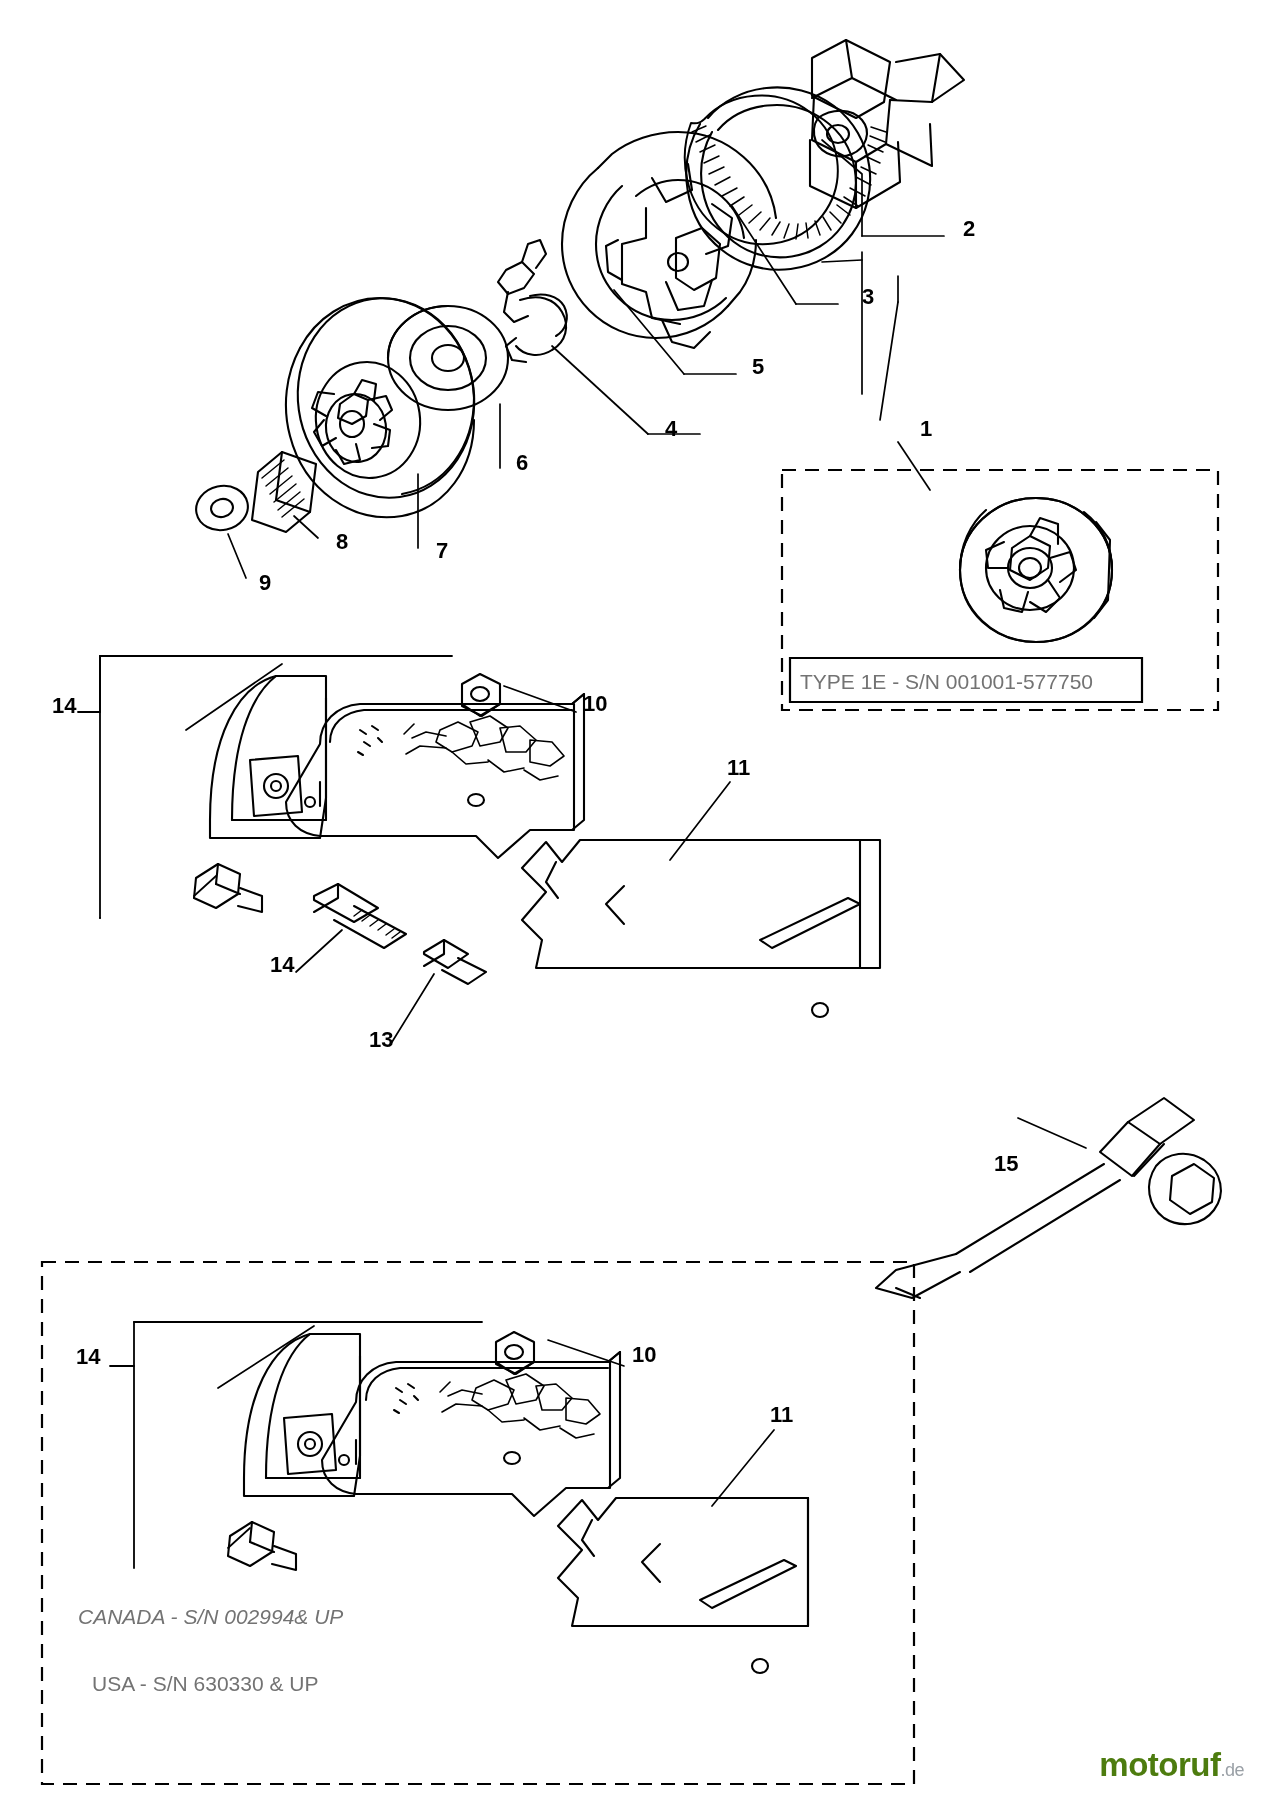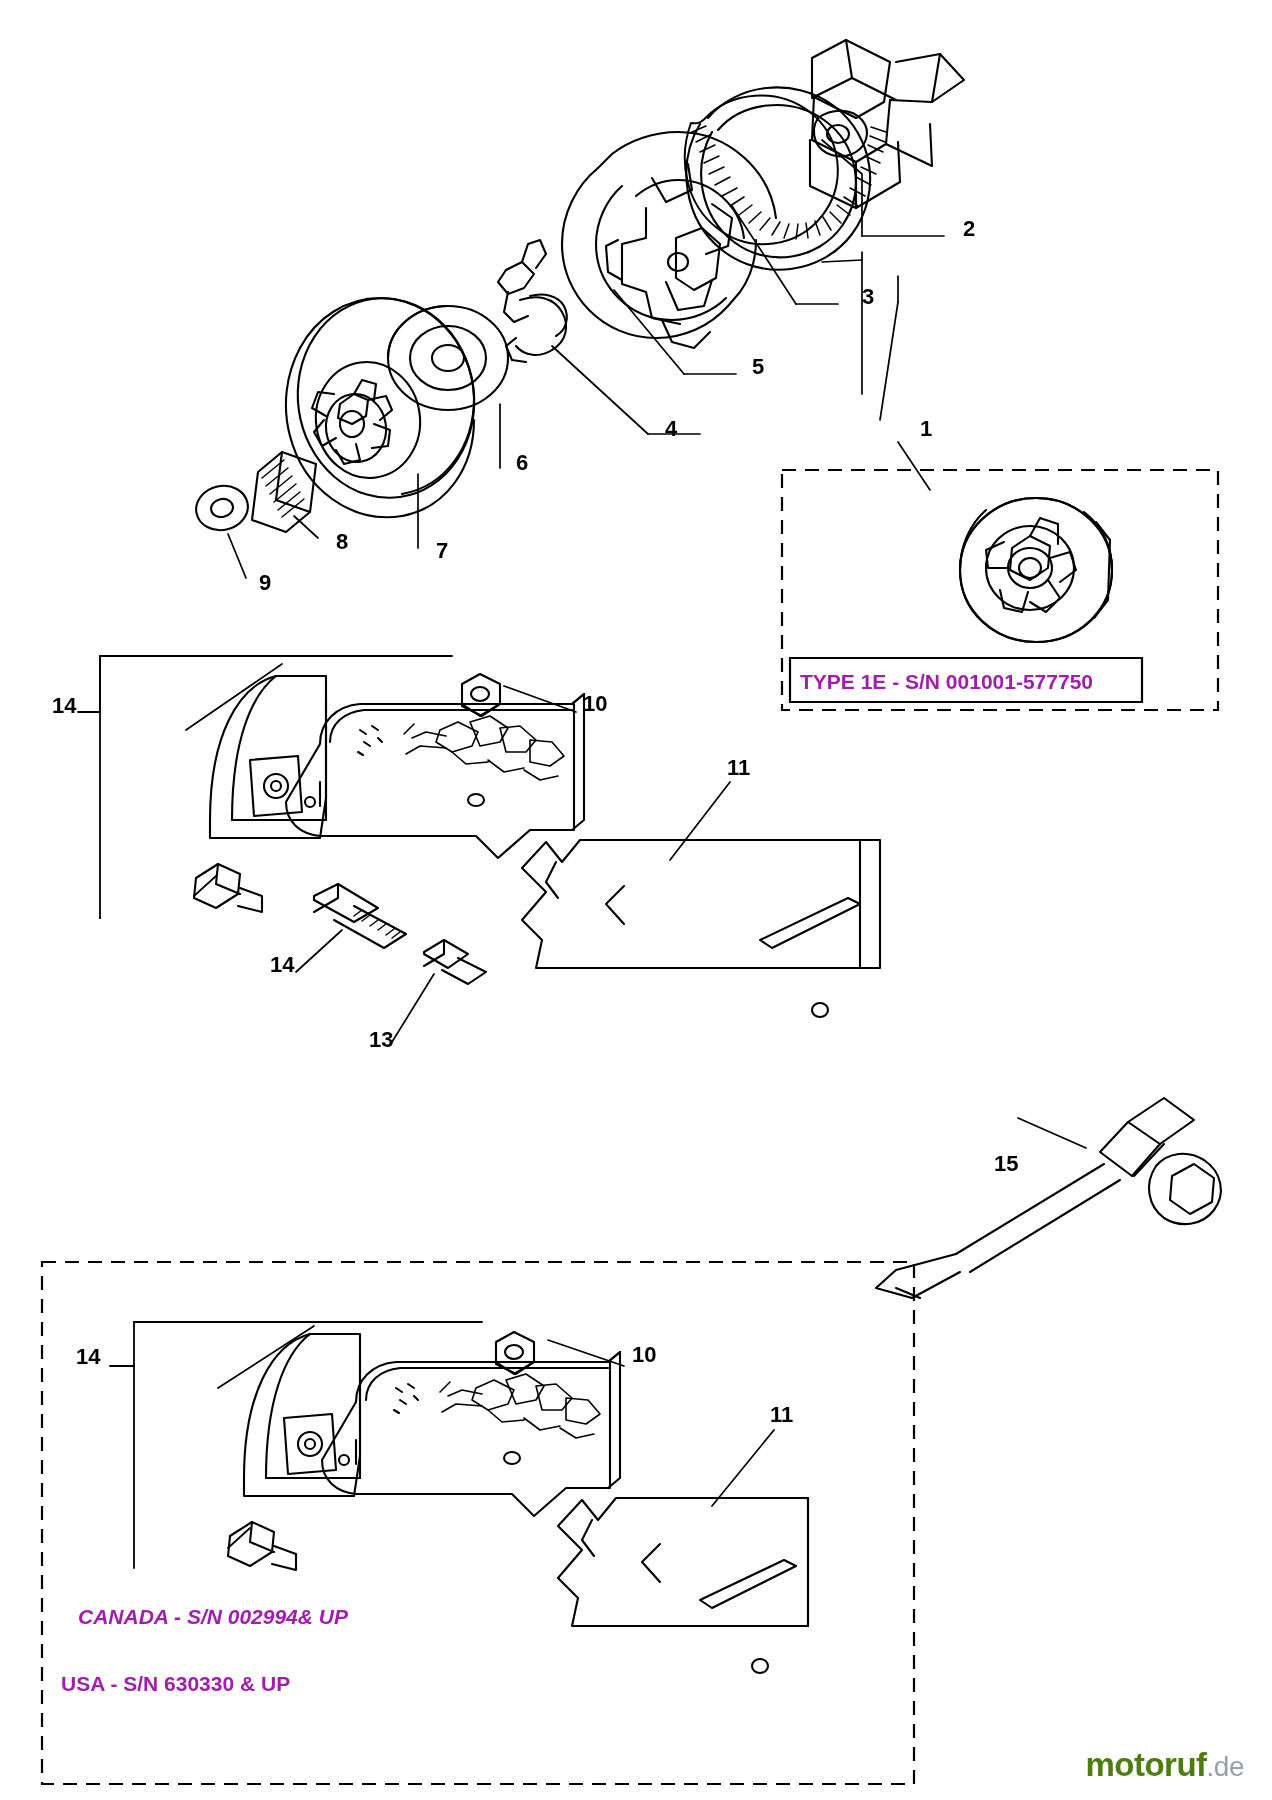--- a/index.html
+++ b/index.html
@@ -29,38 +29,38 @@
     font-family: "Liberation Sans", sans-serif;
     font-size: 22px;
     font-weight: bold;
     color: #000;
     line-height: 1;
     white-space: nowrap;
   }
   .boxlabel {
     position: absolute;
     font-family: "Liberation Sans", sans-serif;
-    font-weight: bold;
-    color: #a21caf;
+    font-weight: normal;
+    color: #737373;
     white-space: nowrap;
   }
   .boxlabel.big { font-size: 21px; }
   .boxlabel.italic { font-style: italic; }
   .watermark {
     position: absolute;
     right: 28px;
     bottom: 16px;
     font-family: "Liberation Sans", sans-serif;
     font-size: 33px;
     font-weight: bold;
     letter-spacing: -0.5px;
     color: #9aa0a6;
   }
   .watermark .m { color: #4d7c0f; }
-  .watermark .de { color: #9aa0a6; font-weight: normal; font-size: 28px; }
+  .watermark .de { color: #9aa0a6; font-weight: normal; font-size: 18px; }
 </style>
 </head>
 <body>
 
 <div id="diagram-root">
 
   <svg class="layer" viewBox="0 0 1272 1800">
     <g fill="none" stroke="#000" stroke-width="2.1" stroke-linejoin="round" stroke-linecap="round">
 
       <g>
@@ -358,20 +358,20 @@
   <div class="callout" style="left:270px; top:954px;">14</div>
   <div class="callout" style="left:369px; top:1029px;">13</div>
   <div class="callout" style="left:994px; top:1153px;">15</div>
 
   <div class="callout" style="left:76px; top:1346px;">14</div>
   <div class="callout" style="left:632px; top:1344px;">10</div>
   <div class="callout" style="left:770px; top:1404px;">11</div>
 
   <div class="boxlabel big" style="left:800px; top:670px;">TYPE 1E - S/N 001001-577750</div>
 
-  <div class="boxlabel big" style="left:61px; top:1672px;">USA - S/N 630330 &amp; UP</div>
+  <div class="boxlabel big" style="left:92px; top:1672px;">USA - S/N 630330 &amp; UP</div>
   <div class="boxlabel big italic" style="left:78px; top:1605px;">CANADA - S/N 002994&amp; UP</div>
 
   <div class="watermark">
     <span class="m">motoruf</span><span class="de">.de</span>
   </div>
 
 </div>
 
 </body></html>

